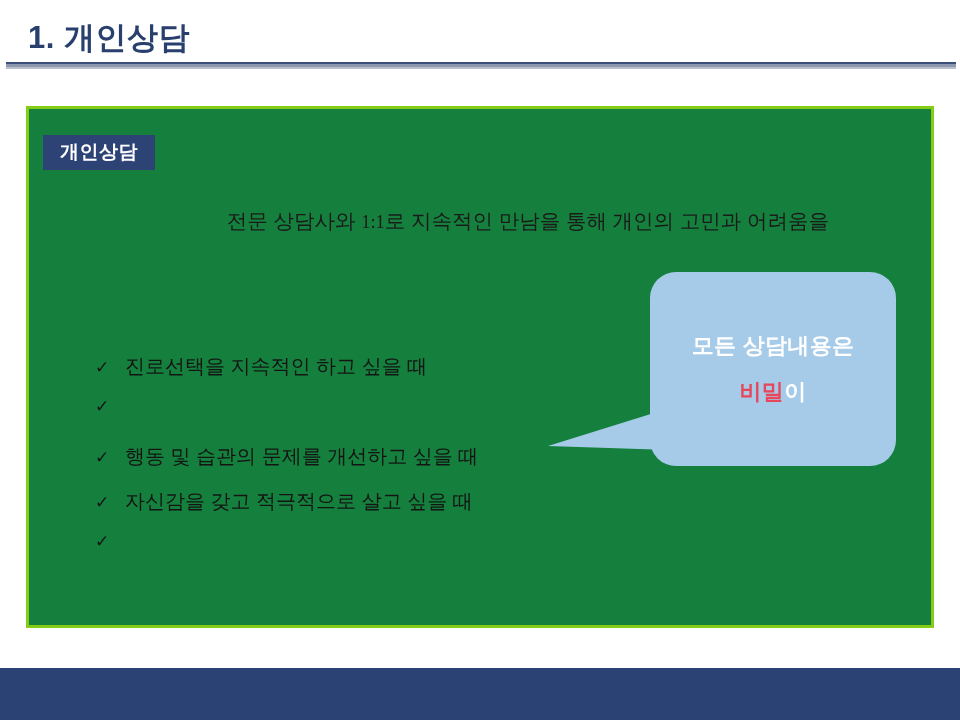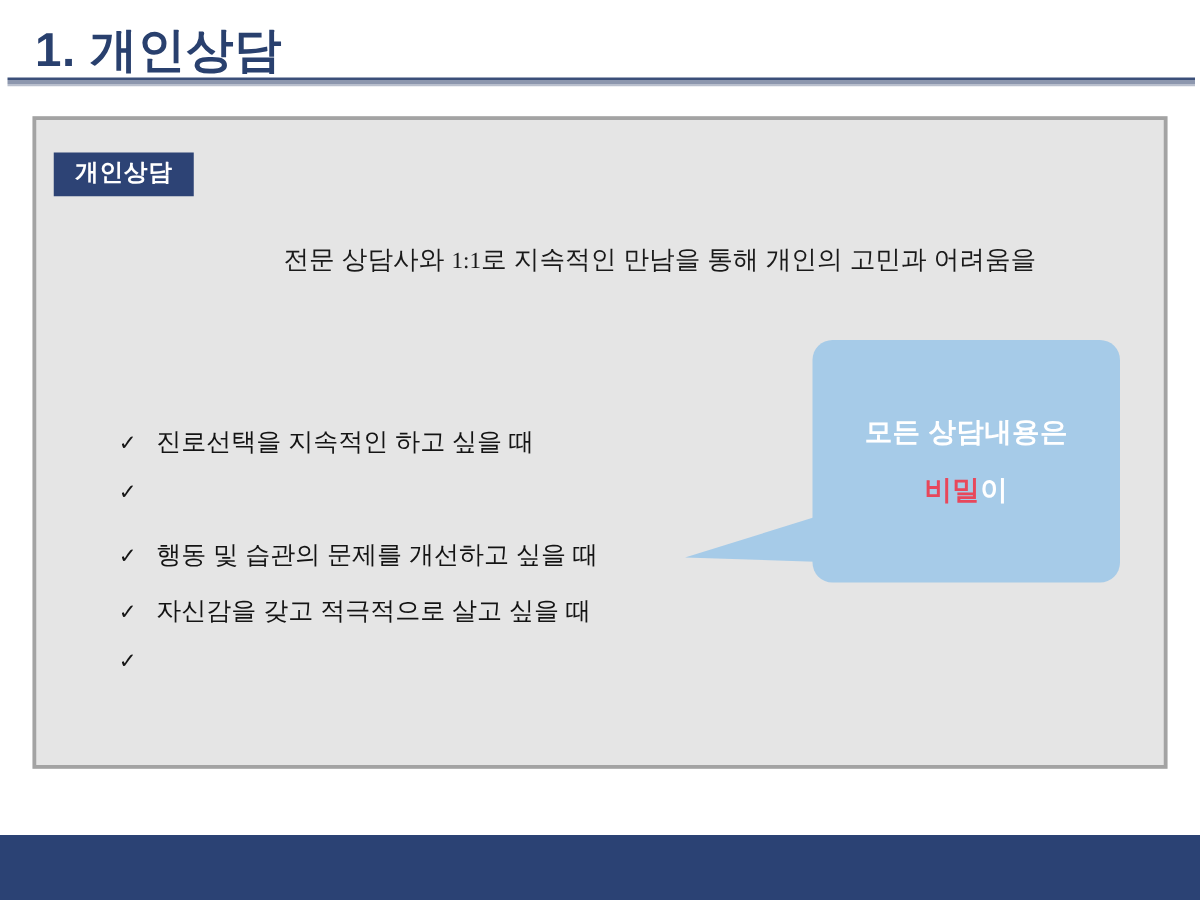--- a/index.html
+++ b/index.html
@@ -19,21 +19,21 @@
     height: 720px;
     background: #ffffff;
     overflow: hidden;
   }
 
   
   .slide-title {
     position: absolute;
     left: 28px;
     top: 19px;
-    font-size: 38px;
+    font-size: 31px;
     font-weight: bold;
     color: #29406E;
     letter-spacing: 0.5px;
     line-height: 1.2;
     white-space: nowrap;
   }
 
   .title-rule {
     position: absolute;
     left: 6px;
@@ -43,26 +43,26 @@
     background: linear-gradient(to bottom,
                 #3b4f79 0px, #3b4f79 2px,
                 #8d97ae 2px, #8d97ae 5px,
                 #b9bfcd 5px, #b9bfcd 7px);
   }
 
   
   .panel {
     position: absolute;
     left: 26px;
-    top: 93px;
+    top: 106px;
     width: 908px;
     height: 522px;
     box-sizing: border-box;
-    border: 3px solid #a3a3a3;
-    background: #e5e5e5;
+    border: 3px solid #84cc16;
+    background: #15803d;
   }
 
   
   .section-badge {
     position: absolute;
     left: 14px;
     top: 26px;
     min-width: 112px;
     padding: 6px 14px 7px 14px;
     background: #2D4375;
@@ -134,21 +134,21 @@
     width: 360px;
     height: 205px;
   }
   .bubble {
     position: absolute;
     left: 110px;
     top: 4px;
     width: 246px;
     height: 194px;
     background: #A6CBE8;
-    border-radius: 16px;
+    border-radius: 26px;
     box-sizing: border-box;
     display: flex;
     flex-direction: column;
     align-items: center;
     justify-content: center;
     pointer-events: auto;
   }
   .bubble-line {
     font-size: 22px;
     font-weight: bold;

